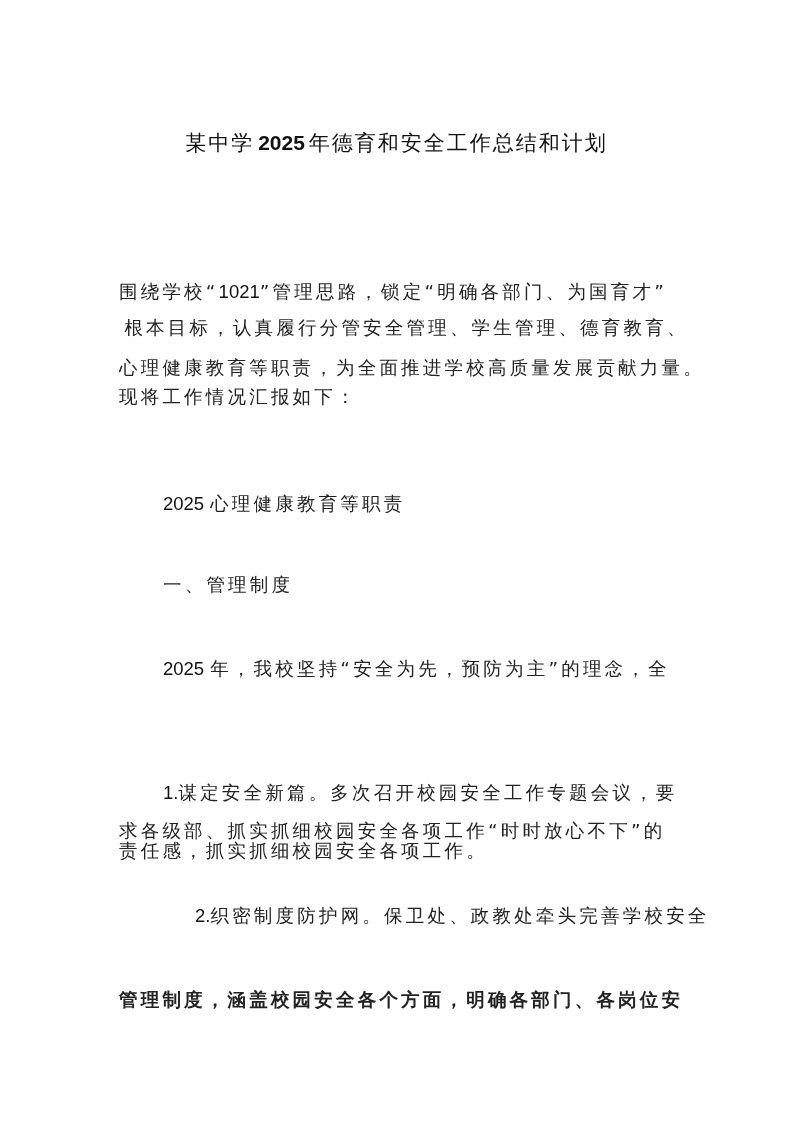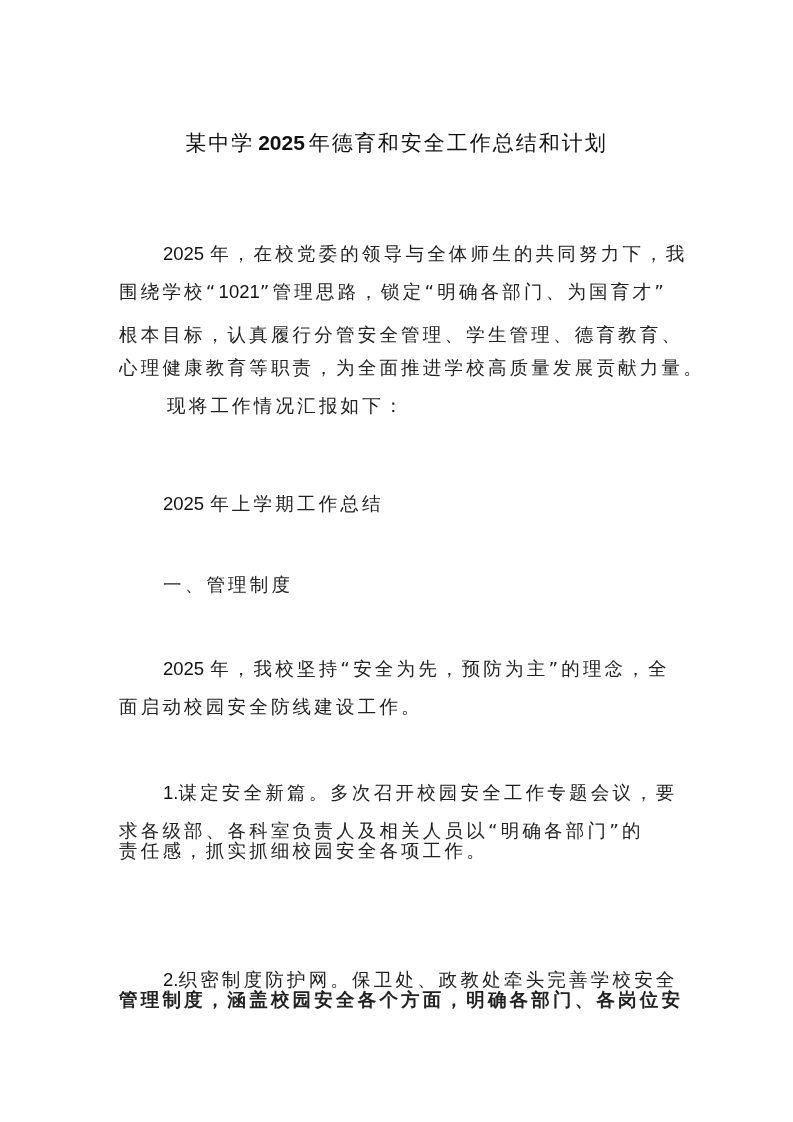--- a/index.html
+++ b/index.html
@@ -62,33 +62,31 @@
   .num.sp { margin-right: 6px; }
   .heading-line { letter-spacing: 3.2px; }
 </style>
 </head>
 <body>
 
 <div class="page">
 
   <div class="title"><span>某中学</span><span class="num">2025</span><span>年德育和安全工作总结和计划</span></div>
 
-  <div class="line indent" style="top:235px;"><span class="num sp">2025</span><span>年，在校党委的领导与全体师生的共同努力下，我</span></div>
   <div class="line" style="top:273px;"><span>围绕学校“</span><span class="num">1021</span><span>”管理思路，锁定“明确各部门、为国育才”</span></div>
-  <div class="line" style="top:316px;"><span>根本目标，认真履行分管安全管理、学生管理、德育教育、</span></div>
+  <div class="line" style="top:309px;text-align:center;"><span>根本目标，认真履行分管安全管理、学生管理、德育教育、</span></div>
   <div class="line" style="top:349px;"><span>心理健康教育等职责，为全面推进学校高质量发展贡献力量。</span></div>
-  <div class="line" style="top:387px;margin-left:48px;"><span>现将工作情况汇报如下：</span></div>
+  <div class="line" style="top:378px;"><span>现将工作情况汇报如下：</span></div>
 
-  <div class="line indent heading-line" style="top:485px;"><span class="num sp">2025</span><span>年上学期工作总结</span></div>
+  <div class="line indent heading-line" style="top:485px;"><span class="num sp">2025</span><span>心理健康教育等职责</span></div>
 
   <div class="line indent heading-line" style="top:566px;"><span>一、管理制度</span></div>
 
   <div class="line indent" style="top:650px;"><span class="num sp">2025</span><span>年，我校坚持“安全为先，预防为主”的理念，全</span></div>
-  <div class="line" style="top:688px;"><span>面启动校园安全防线建设工作。</span></div>
 
   <div class="line indent" style="top:774px;"><span class="num">1.</span><span>谋定安全新篇。多次召开校园安全工作专题会议，要</span></div>
-  <div class="line" style="top:812px;"><span>求各级部、各科室负责人及相关人员以“明确各部门”的</span></div>
+  <div class="line" style="top:812px;"><span>求各级部、抓实抓细校园安全各项工作“时时放心不下”的</span></div>
   <div class="line" style="top:832px;"><span>责任感，抓实抓细校园安全各项工作。</span></div>
 
-  <div class="line indent" style="top:961px;"><span class="num">2.</span><span>织密制度防护网。保卫处、政教处牵头完善学校安全</span></div>
+  <div class="line indent" style="top:897px;margin-left:32px;"><span class="num">2.</span><span>织密制度防护网。保卫处、政教处牵头完善学校安全</span></div>
   <div class="line" style="top:981px;font-weight:bold;"><span>管理制度，涵盖校园安全各个方面，明确各部门、各岗位安</span></div>
 
 </div>
 
 </body></html>

